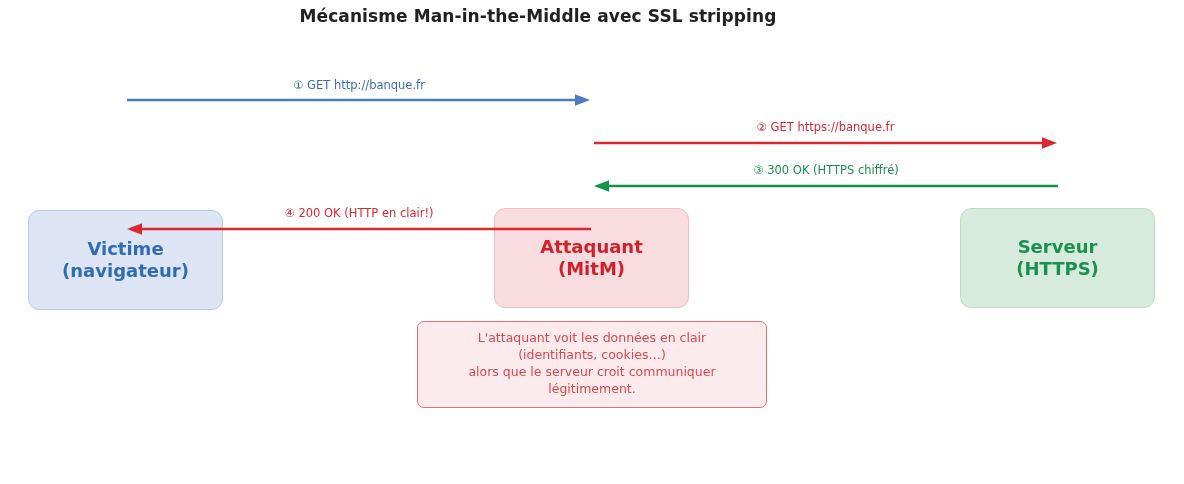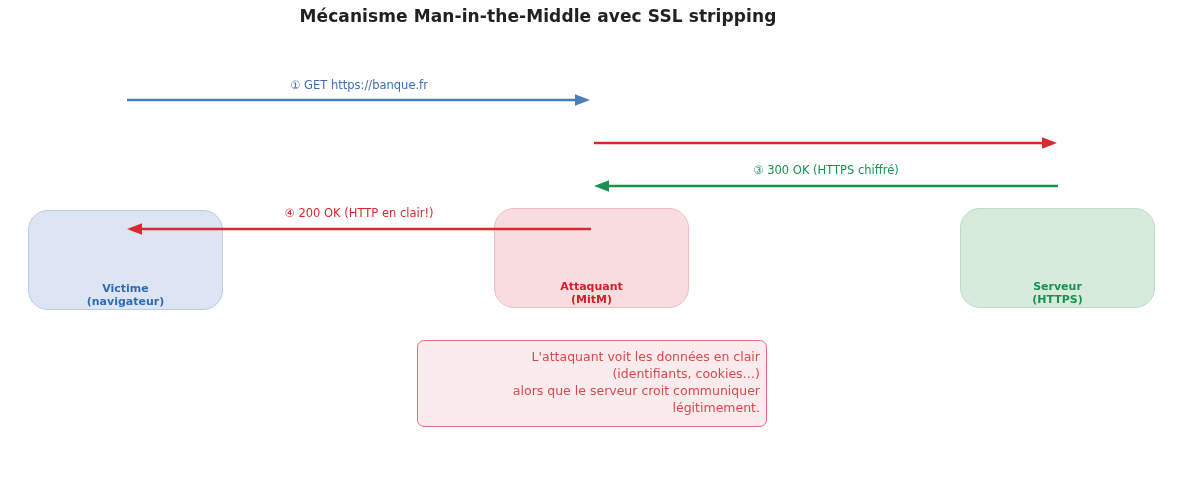--- a/index.html
+++ b/index.html
@@ -29,28 +29,28 @@
     text-align: center;
     font-size: 17px;
     font-weight: bold;
     color: #212121;
     letter-spacing: 0.1px;
   }
   
   .node {
     position: absolute;
     box-sizing: border-box;
-    border-radius: 20px;
+    border-radius: 11px;
     border-width: 1px;
     border-style: solid;
     display: flex;
-    align-items: flex-end;
+    align-items: center;
     justify-content: center;
     text-align: center;
-    font-size: 11px;
+    font-size: 18px;
     font-weight: bold;
     line-height: 1.25;
   }
   .node .node-label {
     white-space: pre-line;
   }
   #node-victim {
     left: 28px;  top: 210px;  width: 195px; height: 100px;
     background: #dde5f4;
     border-color: #b9cbe8;
@@ -95,49 +95,50 @@
   
   #flow-3-label { left: 594px; top: 163px; width: 464px; color: #199150; }
   #flow-3-arrow { left: 594px; top: 178px; }
   
   #flow-4-label { left: 128px; top: 206px; width: 462px; color: #d9282f; }
   #flow-4-arrow { left: 127px; top: 221px; z-index: 3; }
   
   #note-box {
     position: absolute;
     left: 417px;
-    top: 340px;
+    top: 321px;
     width: 350px;
     box-sizing: border-box;
     padding: 8px 6px 9px 6px;
     border: 1px solid #e8707a;
     border-radius: 7px;
     background: #fcebec;
     color: #d9484f;
     font-size: 12.5px;
     line-height: 1.35;
-    text-align: right;
+    text-align: center;
     white-space: pre-line;
   }
 </style>
 </head>
 <body>
 
 <div id="canvas">
 
   <div class="diagram-title">Mécanisme Man-in-the-Middle avec SSL stripping</div>
 
-  <div class="flow-label" id="flow-1-label">① GET https://banque.fr</div>
+  <div class="flow-label" id="flow-1-label">① GET http://banque.fr</div>
   <div class="flow" id="flow-1-arrow">
     <svg width="464" height="16" viewBox="0 0 464 16">
       <line x1="0" y1="8" x2="452" y2="8" stroke="#4a7ebb" stroke-width="2.6"></line>
       <polygon points="463,8 448,2.2 448,13.8" fill="#4a7ebb"></polygon>
     </svg>
   </div>
 
+  <div class="flow-label" id="flow-2-label">② GET https://banque.fr</div>
   <div class="flow" id="flow-2-arrow">
     <svg width="464" height="16" viewBox="0 0 464 16">
       <line x1="0" y1="8" x2="452" y2="8" stroke="#d9282f" stroke-width="2.6"></line>
       <polygon points="463,8 448,2.2 448,13.8" fill="#d9282f"></polygon>
     </svg>
   </div>
 
   <div class="flow-label" id="flow-3-label">③ 300 OK (HTTPS chiffré)</div>
   <div class="flow" id="flow-3-arrow">
     <svg width="464" height="16" viewBox="0 0 464 16">

